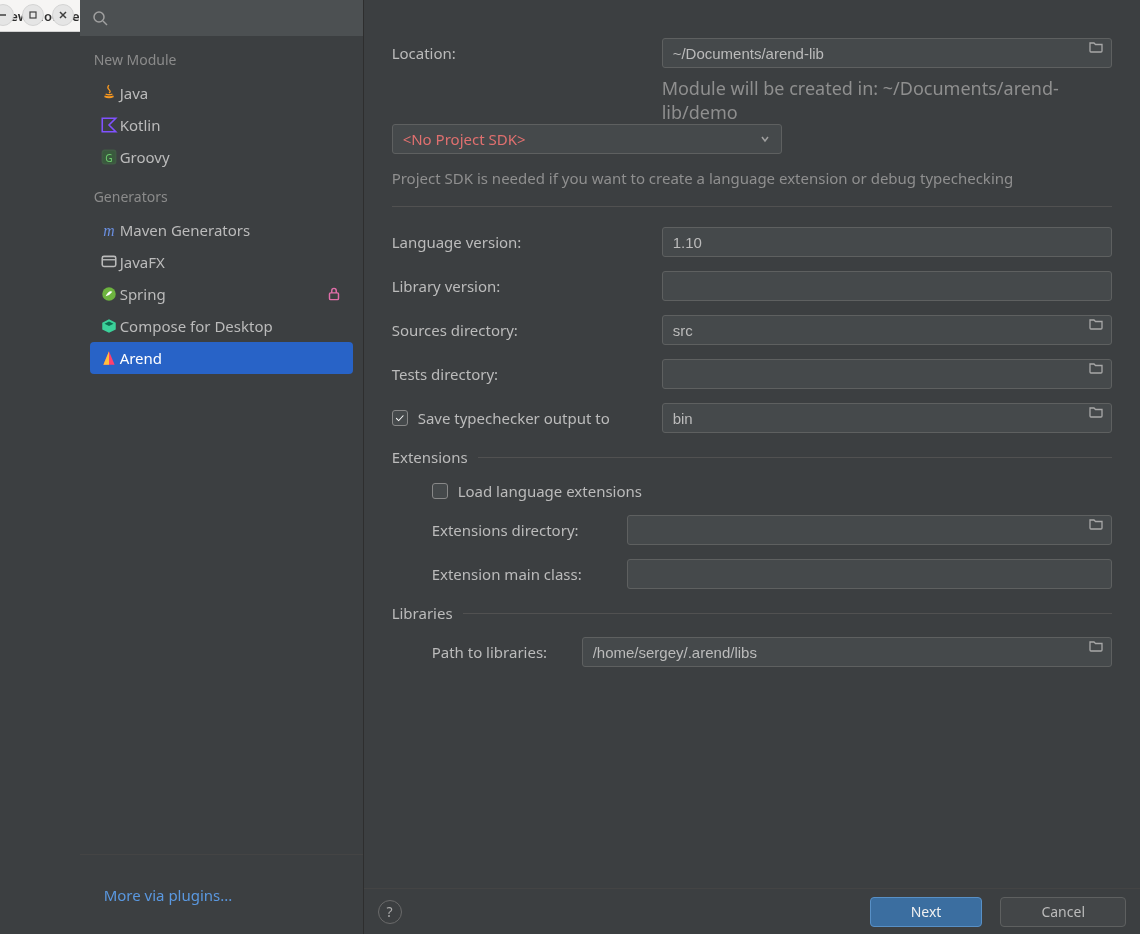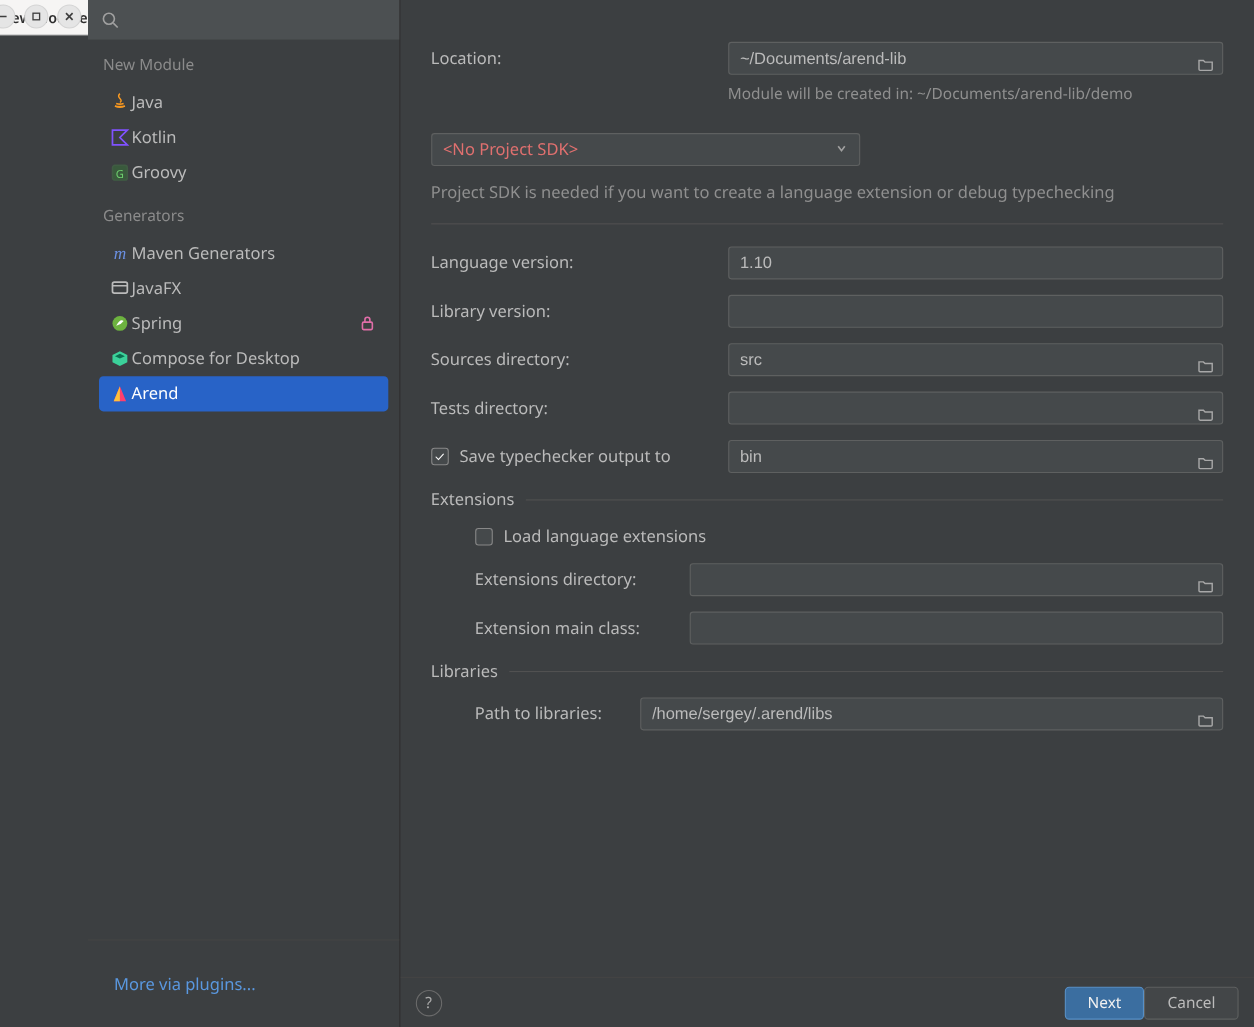--- a/index.html
+++ b/index.html
@@ -157,21 +157,21 @@
     padding: 0 10px;
     font-size: 15px;
     display: flex;
     align-items: center;
     outline: none;
   }
   input.input { width: 390px; }
   .path-wrap {
     flex: 1;
     display: flex;
-    align-items: flex-end;
+    align-items: flex-start;
     position: relative;
     background: var(--input-bg);
     border: 1px solid var(--input-border);
     border-radius: 3px;
     height: 30px;
   }
   .path-wrap input {
     flex: 1;
     background: transparent;
     border: none;
@@ -182,24 +182,24 @@
     outline: none;
   }
   .path-wrap .browse {
     width: 30px;
     display: flex; align-items: center; justify-content: center;
     color: #a8a8a8;
     cursor: pointer;
   }
   .hint {
     color: #8f8f8f;
-    font-size: 14px;
+    font-size: 18px;
     padding-left: 270px;
     margin-top: -6px;
-    margin-bottom: 26px;
+    margin-bottom: 0;
   }
   .select {
     flex: 1;
     display: flex;
     justify-content: space-between;
     align-items: center;
     cursor: pointer;
     max-width: 390px;
   }
   .select.error .sel-text { color: var(--error-red); }
@@ -267,28 +267,28 @@
     border-radius: 50%;
     border: 1px solid #6a6a6a;
     display: flex; align-items:center; justify-content:center;
     color: #aaa;
     cursor: pointer;
     font-size: 14px;
   }
   .footer .spacer { flex:1; }
   .btn {
     height: 30px;
-    padding: 0 20px;
+    padding: 0 40px;
     border-radius: 4px;
     border: 1px solid #5e6060;
     background: #434648;
     color: var(--fg);
     font-size: 14px;
     cursor: pointer;
-    margin-left: 0;
+    margin-left: 18px;
     display: flex; align-items: center;
   }
   .btn.primary {
     background: #365880;
     border: 1px solid #4a79ab;
     color: #eaeaea;
     background: linear-gradient(#3a6ea5,#2f5d90);
   }
   .btn.primary {
     background: #365880;

